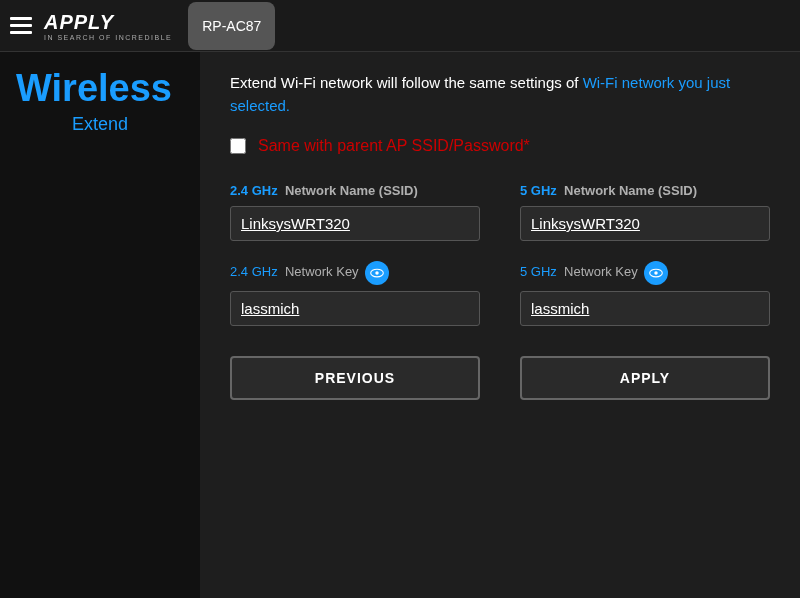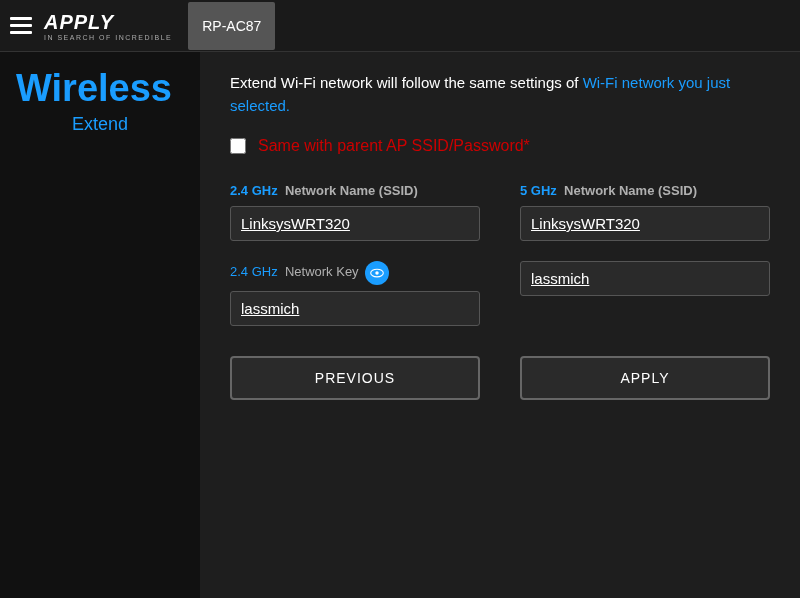--- a/index.html
+++ b/index.html
@@ -56,21 +56,21 @@
       color: #aaa;
       letter-spacing: 1.5px;
       text-transform: uppercase;
     }
 
     .device-name-badge {
       background-color: #555;
       color: #fff;
       padding: 16px 14px;
       font-size: 14px;
-      border-radius: 2px;
+      border-radius: 8px;
     }
 
     
     .layout {
       display: flex;
       height: calc(598px - 52px);
     }
 
     
     .sidebar {
@@ -209,21 +209,21 @@
     .buttons-row {
       display: grid;
       grid-template-columns: 1fr 1fr;
       gap: 40px;
       margin-top: 10px;
     }
 
     .btn {
       padding: 12px 20px;
       font-size: 14px;
-      font-weight: normal;
+      font-weight: bold;
       letter-spacing: 1px;
       border-radius: 4px;
       cursor: pointer;
       border: 2px solid #15803d;
       background: #2a2a2a;
       color: #ffffff;
       text-transform: uppercase;
     }
 
     .btn-previous {
@@ -296,20 +296,31 @@
             <svg viewBox="0 0 20 12" fill="none" xmlns="http://www.w3.org/2000/svg">
               <ellipse cx="10" cy="6" rx="9" ry="5.5" stroke="white" stroke-width="1.5" fill="none"></ellipse>
               <circle cx="10" cy="6" r="2.5" fill="white"></circle>
             </svg>
           </div>
         </div>
         <input type="text" class="text-input" value="lassmich" style="">
       </div>
 
       <div class="field-group">
+        <div class="field-label-with-eye">
+          <span class="label-text">
+            <span style="color:#1a9dff;">5 GHz</span>&nbsp;&nbsp;<span>Network Key</span>
+          </span>
+          <div class="eye-icon">
+            <svg viewBox="0 0 20 12" fill="none" xmlns="http://www.w3.org/2000/svg">
+              <ellipse cx="10" cy="6" rx="9" ry="5.5" stroke="white" stroke-width="1.5" fill="none"></ellipse>
+              <circle cx="10" cy="6" r="2.5" fill="white"></circle>
+            </svg>
+          </div>
+        </div>
         <input type="text" class="text-input" value="lassmich" style="">
       </div>
 
     </div>
 
     <div class="buttons-row">
       <button class="btn btn-previous">PREVIOUS</button>
       <button class="btn btn-apply">APPLY</button>
     </div>
 

